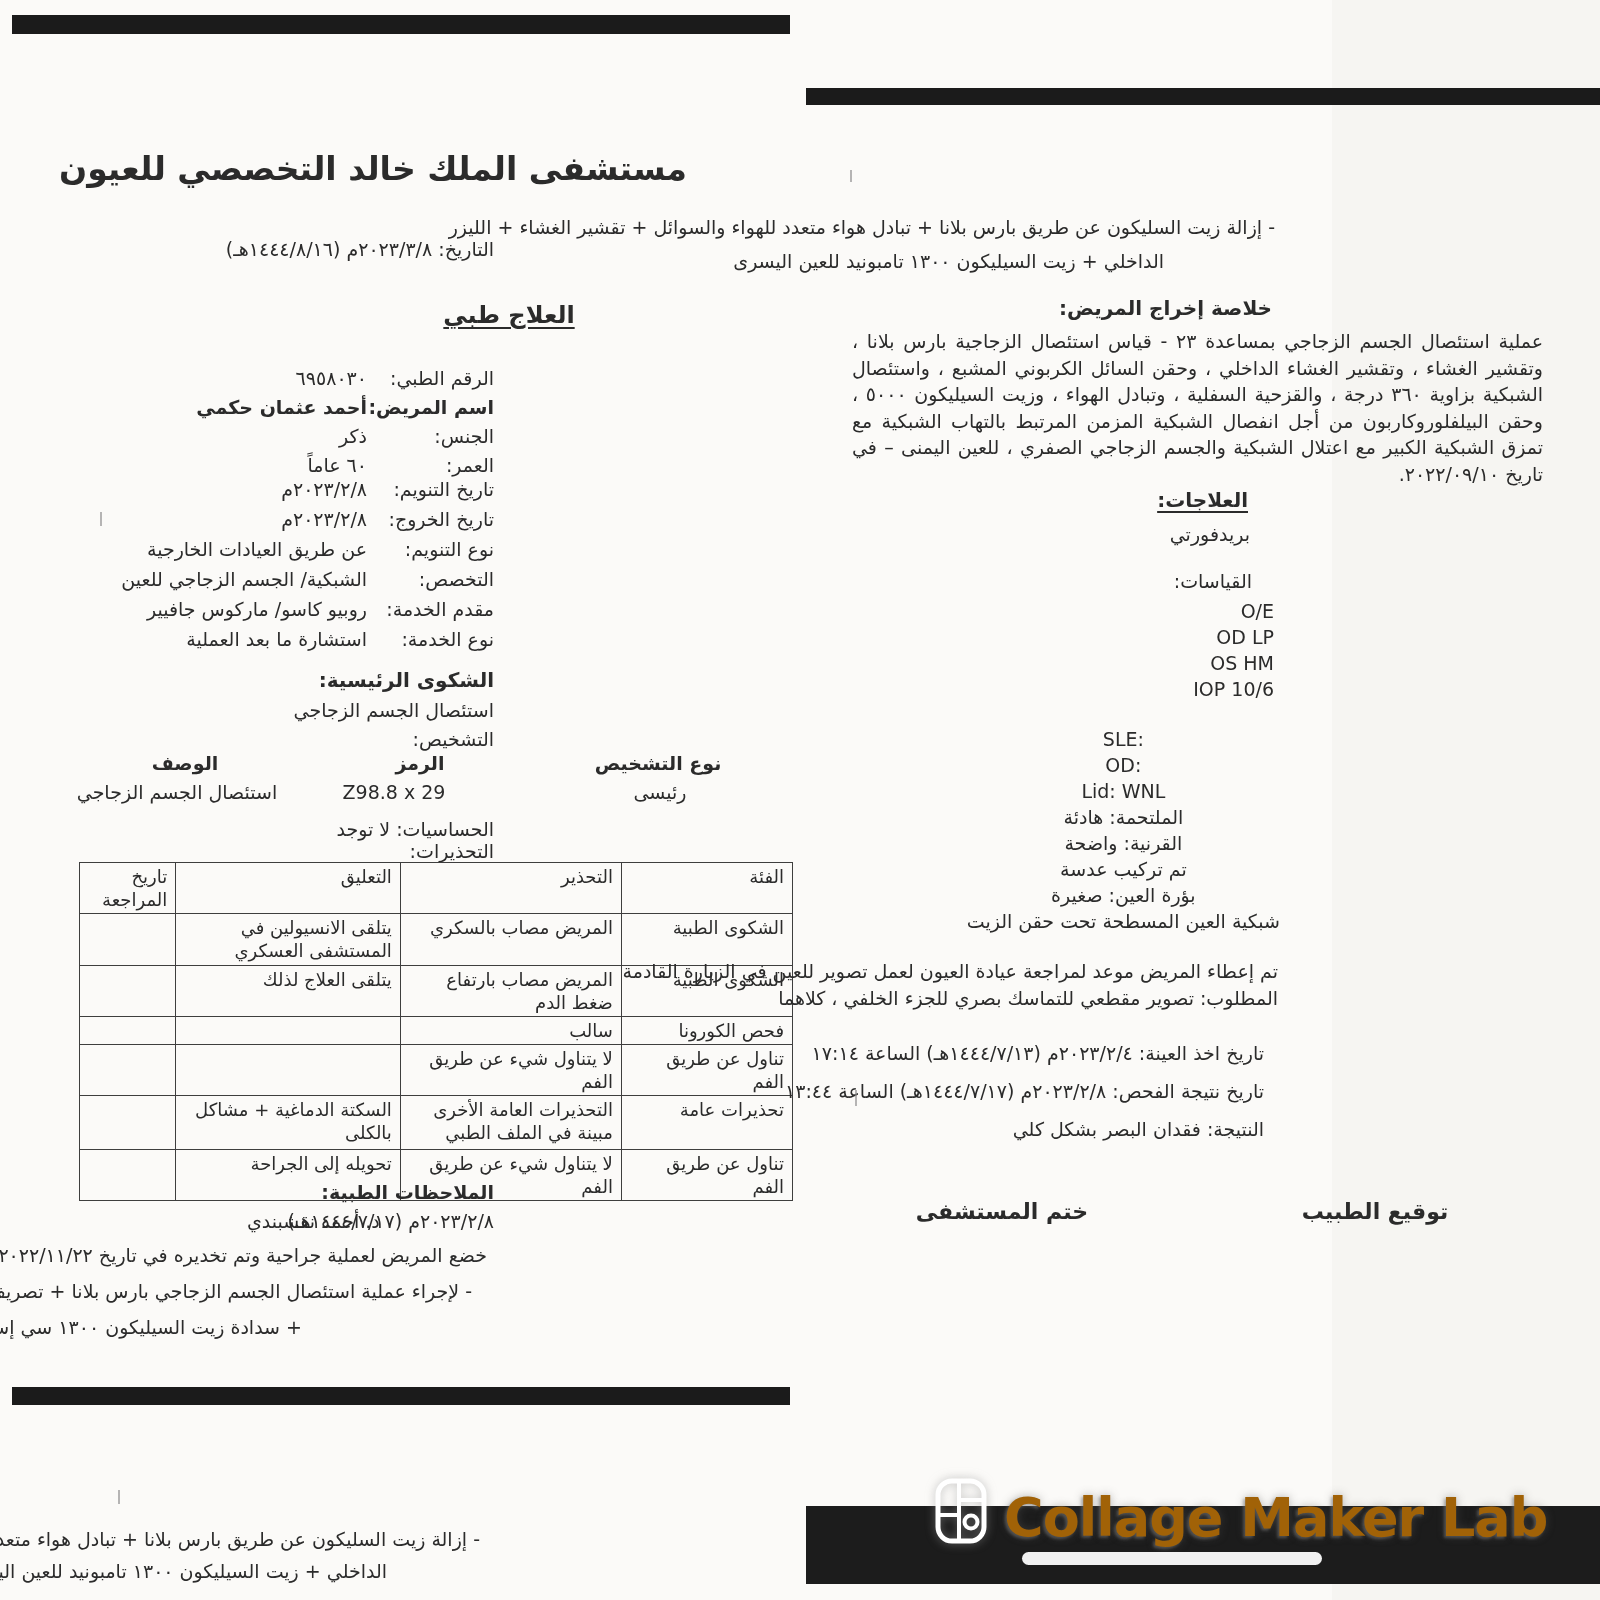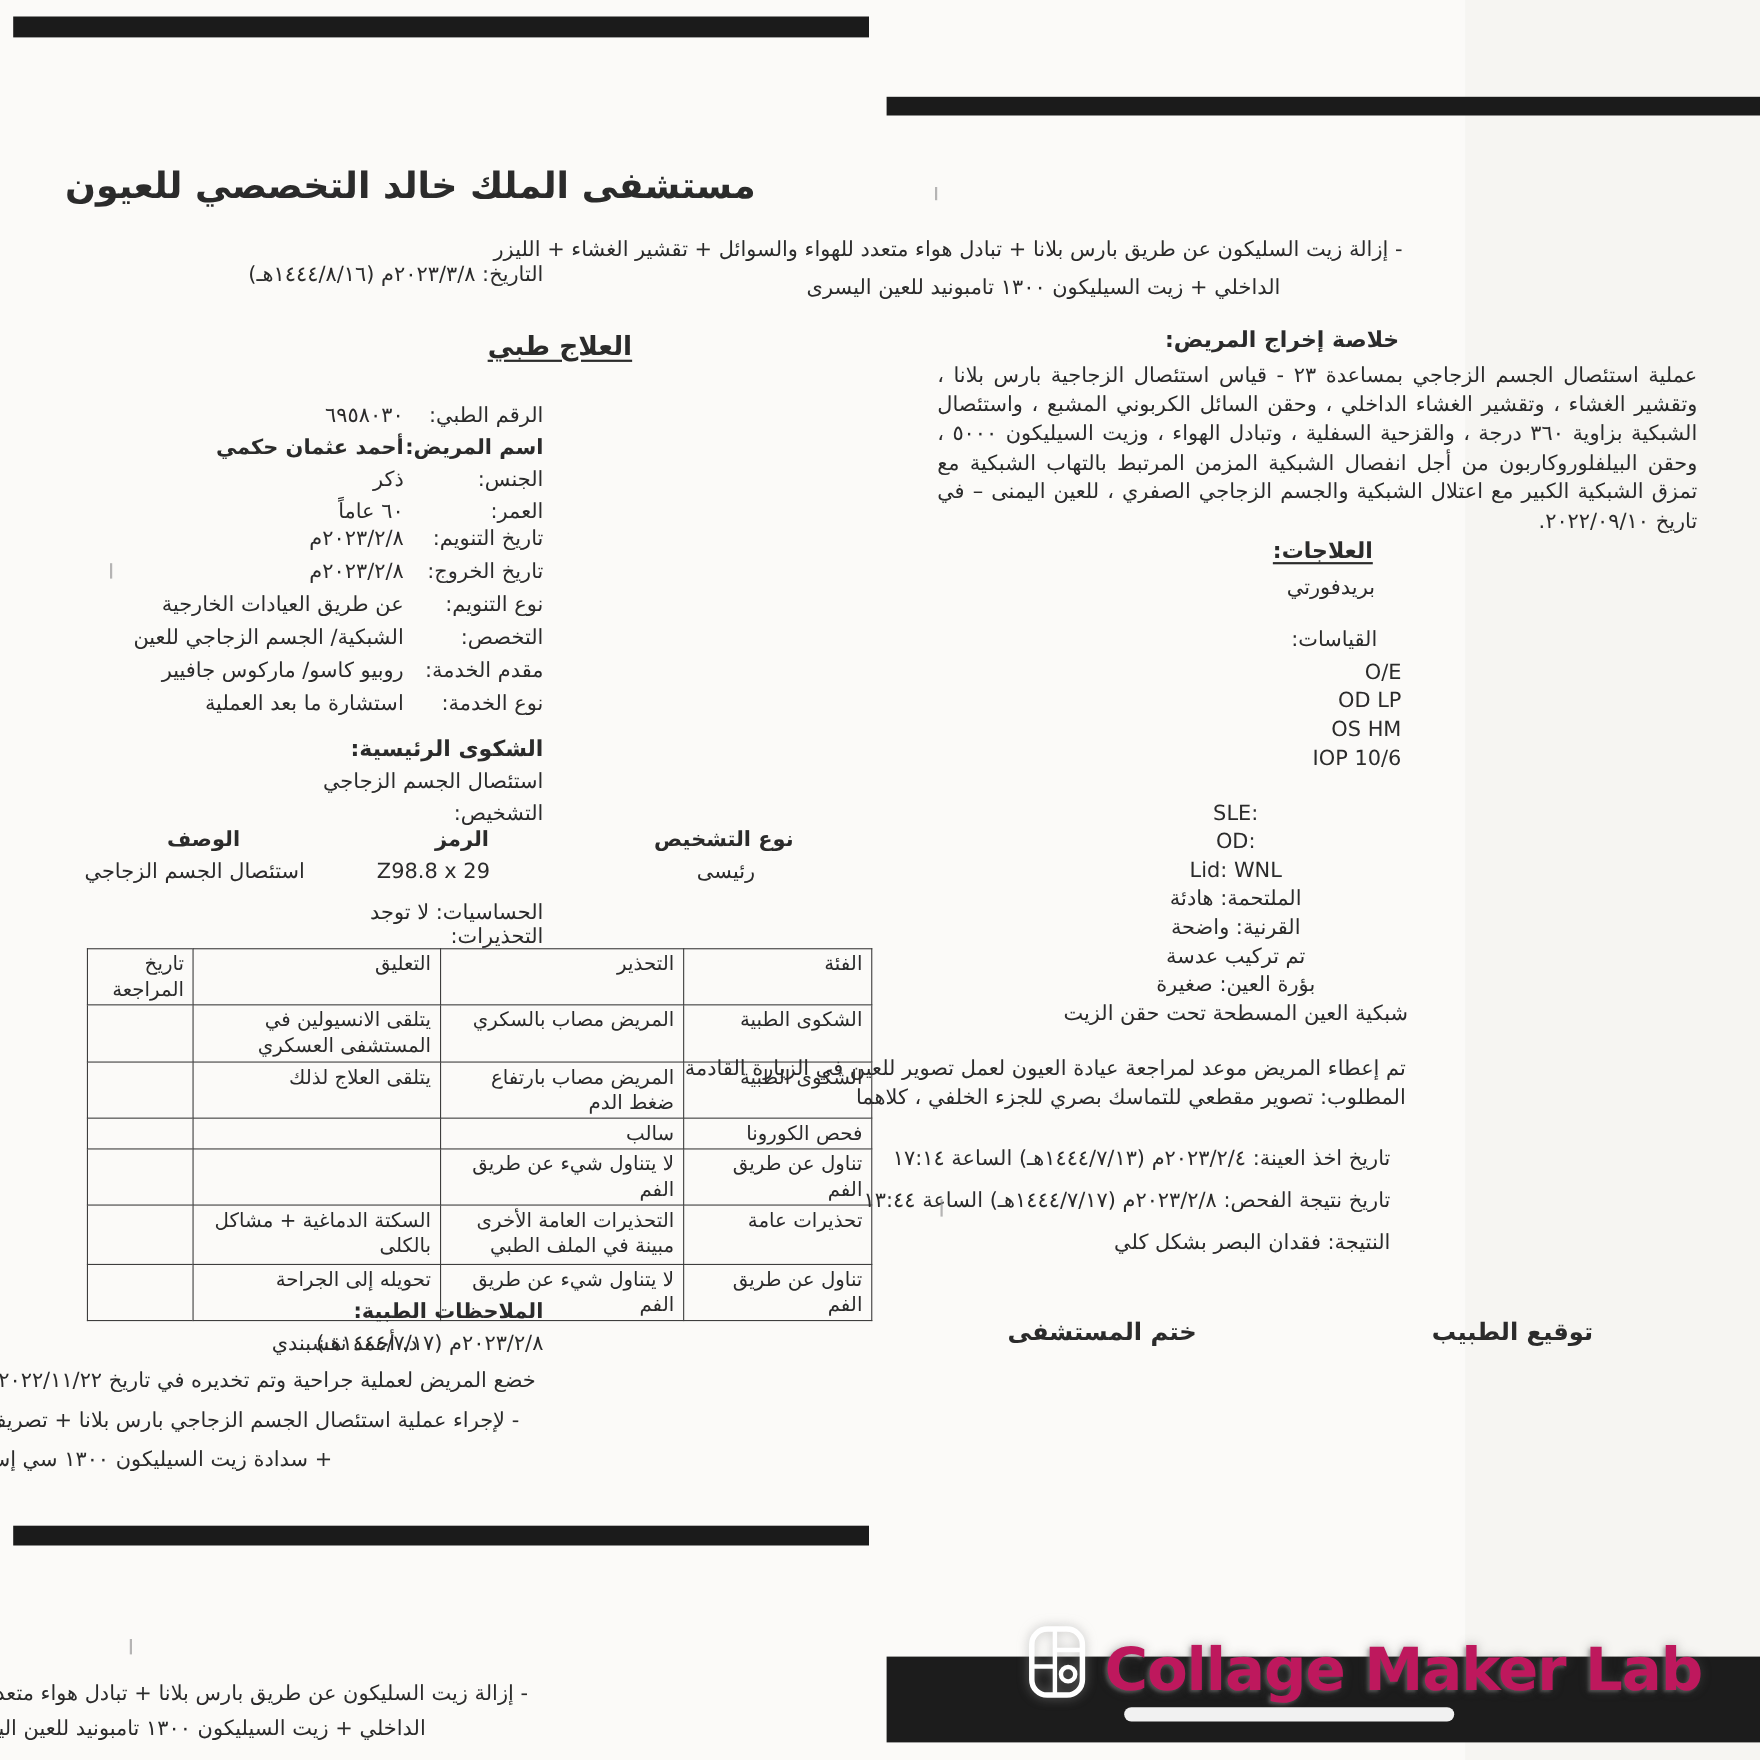--- a/index.html
+++ b/index.html
@@ -32,21 +32,21 @@
     border:1.4px solid #3e3e3e;padding:2px 8px;text-align:right;
     vertical-align:top;font-weight:normal;line-height:23px;white-space:normal;
   }
   .mline{line-height:26px;}
   .bidiline{unicode-bidi:plaintext;}
   .artifact{position:absolute;background:#8f8f8f;opacity:.65;}
   
   .wm-bar{position:absolute;left:806px;top:1506px;width:794px;height:78px;background:#1c1c1c;}
   .wm-text{
     position:absolute;left:1004px;top:1486px;
-    font-size:54px;font-weight:bold;color:#be185d;letter-spacing:-1px;
+    font-size:54px;font-weight:bold;color:#a16207;letter-spacing:-1px;
     text-shadow:0 0 10px rgba(90,90,90,.45), -2px 2px 3px rgba(130,130,130,.5);
     white-space:nowrap;
   }
   .wm-pill{position:absolute;left:1022px;top:1552px;width:300px;height:13px;border-radius:7px;background:#f1f1f1;}
   .wm-icon{position:absolute;left:934px;top:1478px;filter:drop-shadow(0 0 5px rgba(150,150,150,.6));}
 </style>
 </head>
 <body>
 
 <div id="canvas">

